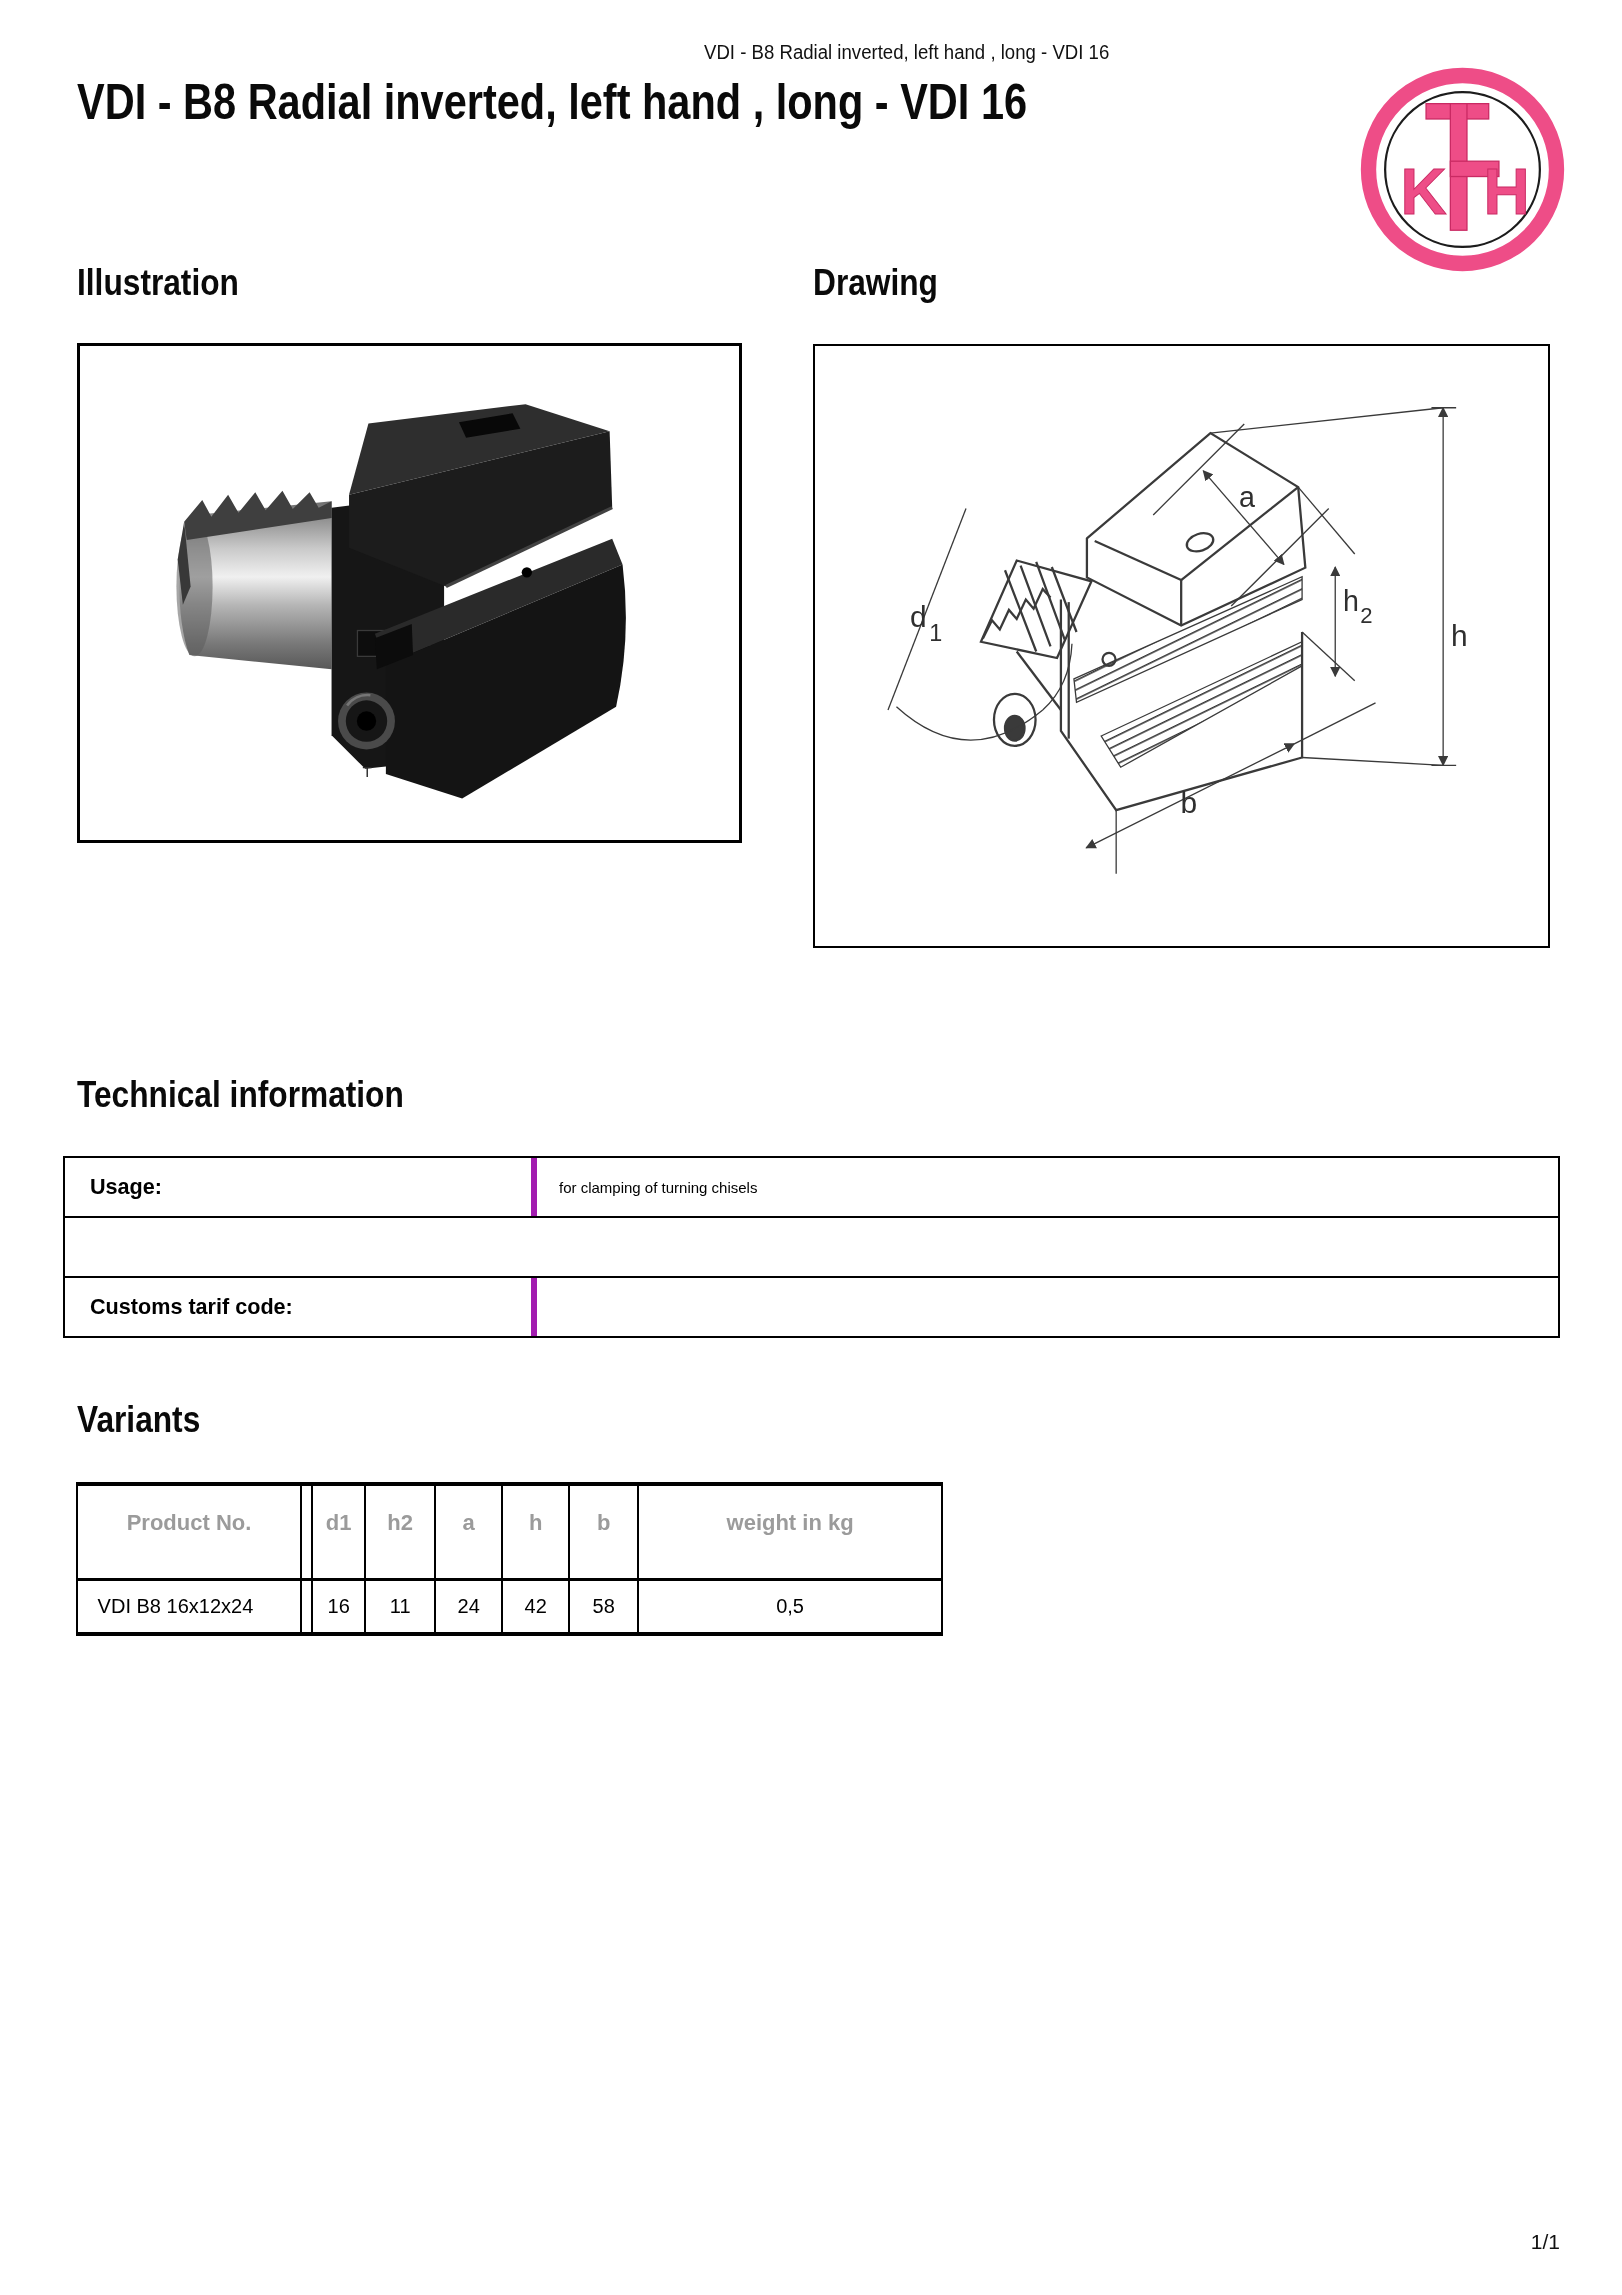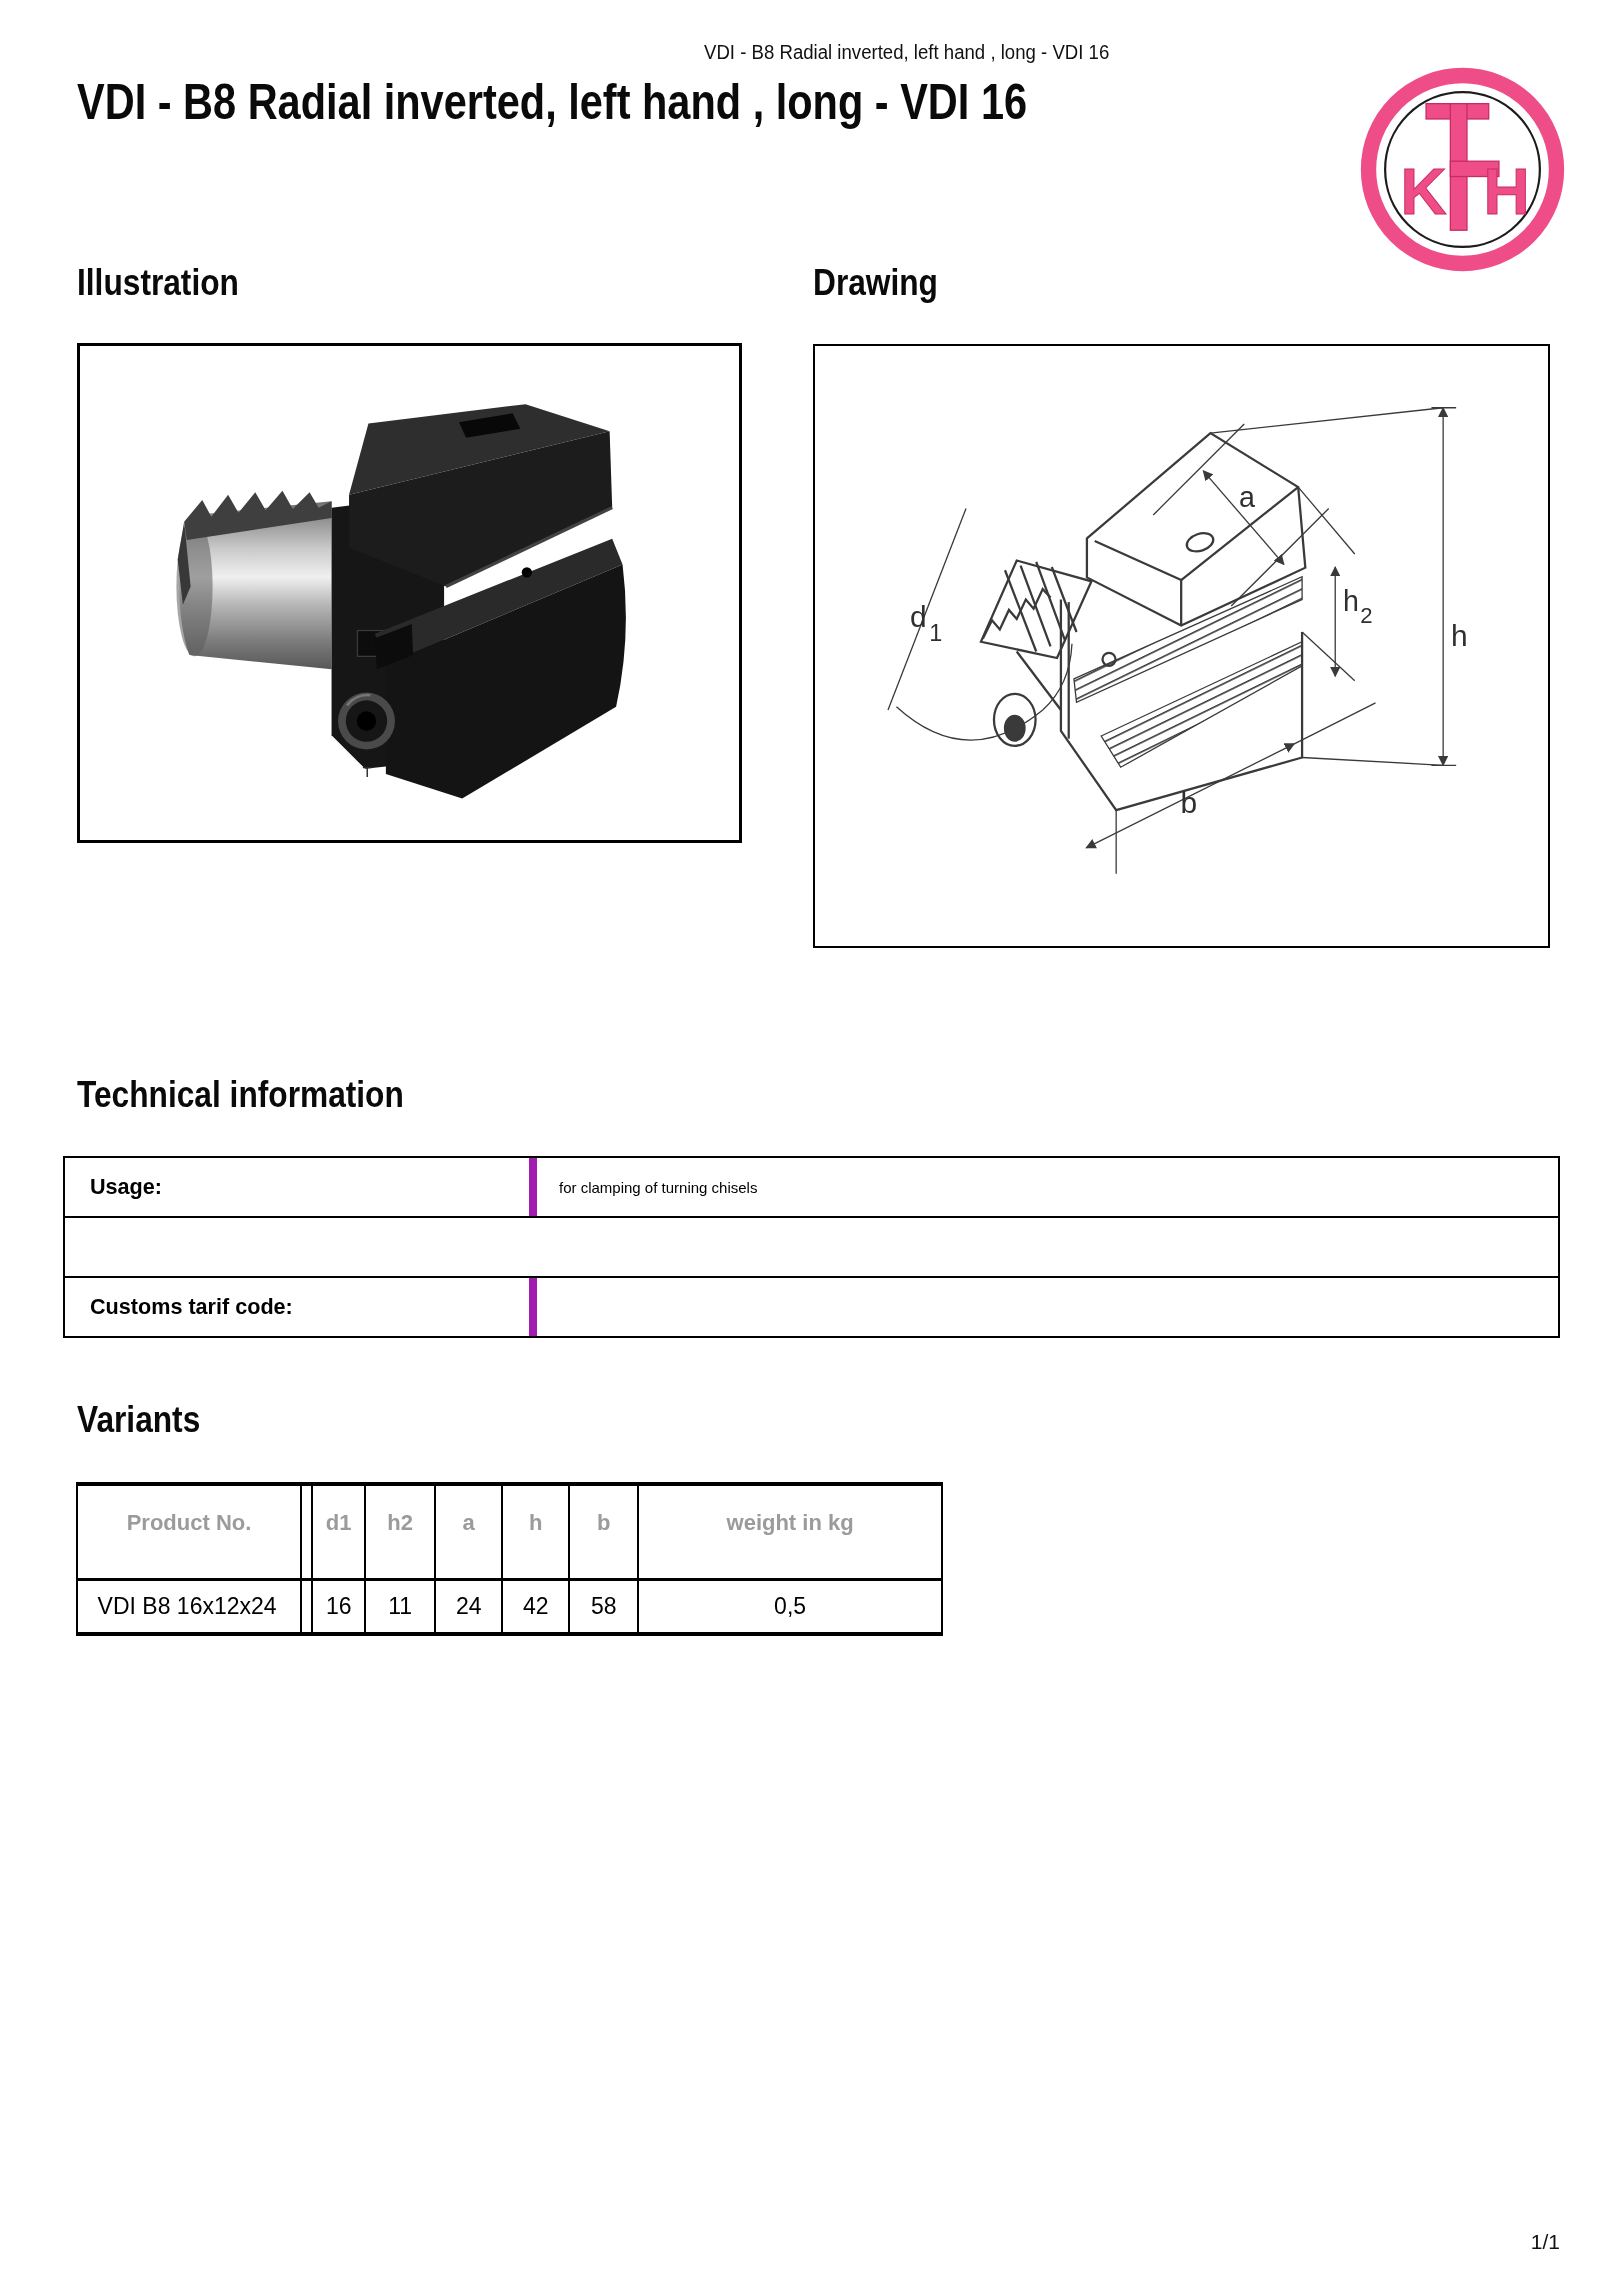--- a/index.html
+++ b/index.html
@@ -34,37 +34,37 @@
   }
   .illustration-box svg,.drawing-box svg{display:block;width:100%;height:100%;}
   .tech-table{
     position:absolute;left:63px;top:1156px;width:1497px;
     border:2.6px solid #000;box-sizing:border-box;background:#fff;
   }
   .trow{display:flex;height:58px;align-items:stretch;}
   .trow + .trow{border-top:2.6px solid #000;}
   .tlabel{
     width:472px;display:flex;align-items:center;padding-left:25px;
-    border-right:8px solid #a21caf;font-weight:bold;font-size:21.6px;box-sizing:border-box;
+    border-right:6px solid #a21caf;font-weight:bold;font-size:21.6px;box-sizing:border-box;
   }
   .tvalue{flex:1;display:flex;align-items:center;padding-left:22px;font-size:15px;}
   .variants-table{
     position:absolute;left:76px;top:1482px;width:867px;
     border:2.6px solid #000;border-top-width:4.6px;border-bottom-width:4.6px;
     box-sizing:border-box;background:#fff;
   }
   .vrow{display:flex;}
   .vrow.vheader{height:92px;border-bottom:3.9px solid #000;color:#9b9b9b;font-weight:bold;}
   .vrow.vdata{height:51px;}
   .vcell{
     display:flex;justify-content:center;align-items:center;
     box-sizing:border-box;font-size:22px;
   }
   .vheader .vcell{align-items:flex-start;padding-top:23.6px;}
-  .vdata .vcell{font-size:23px;font-weight:normal;color:#000;text-align:center;}
+  .vdata .vcell{font-size:20px;font-weight:normal;color:#000;text-align:center;}
   .c0{width:224px;border-right:2px solid #000;margin-right:9.2px;}
   .vdata .c0{justify-content:flex-start;padding-left:19.6px;}
   .c1{width:53px;border-left:2px solid #000;}
   .c2{width:70px;border-left:2.6px solid #000;}
   .c3{width:67px;border-left:2.6px solid #000;}
   .c4{width:67px;border-left:2.6px solid #000;}
   .c5{width:69px;border-left:2.6px solid #000;}
   .c6{flex:1;border-left:2.6px solid #000;}
   .page-num{position:absolute;right:62px;top:2230px;font-size:21px;color:#111;margin-left:10px;}
   .dim-text{font-family:"Liberation Sans",sans-serif;fill:#2f2f2f;}

